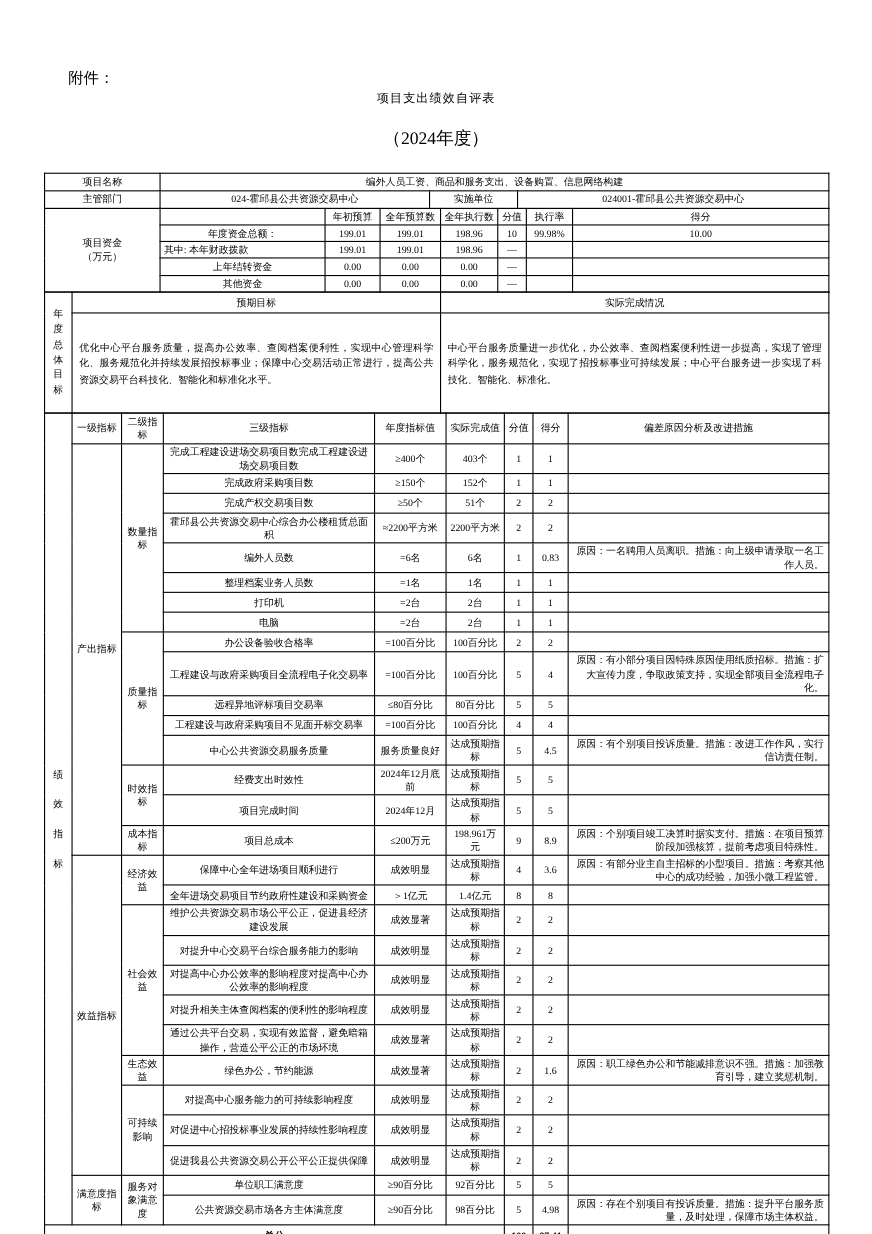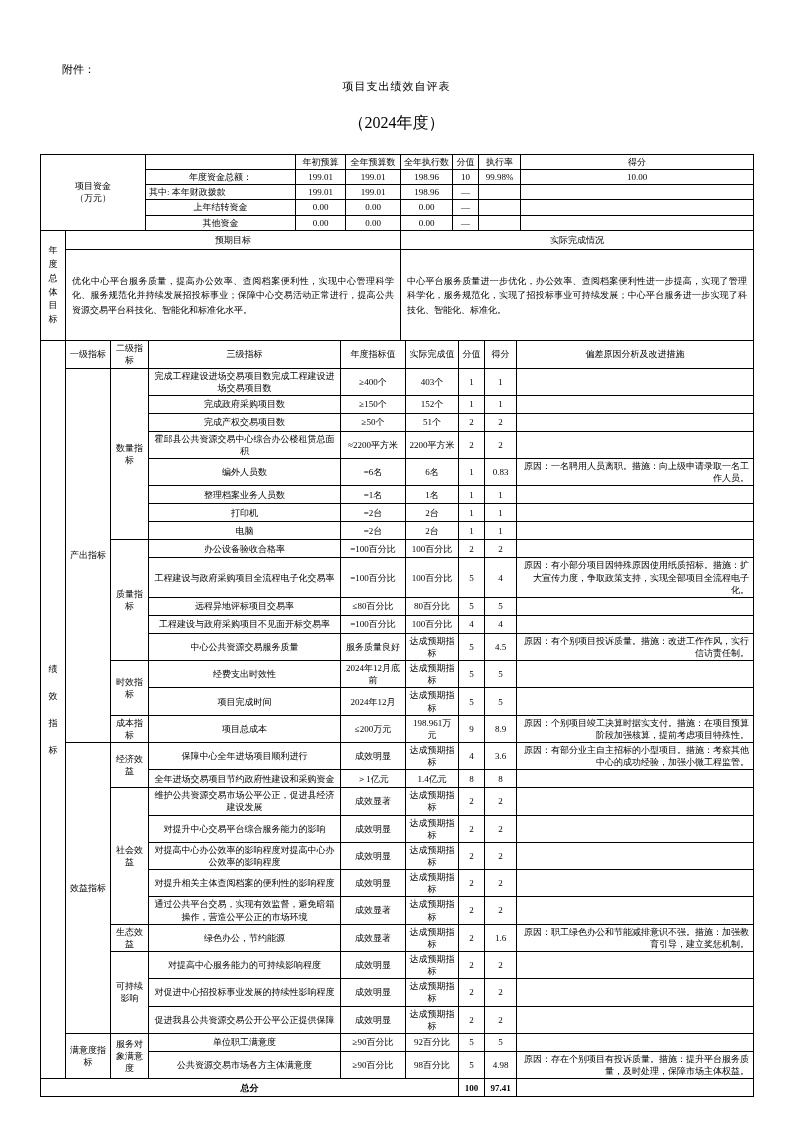--- a/index.html
+++ b/index.html
@@ -3,21 +3,21 @@
 <meta charset="utf-8">
 <style>
   * { margin:0; padding:0; box-sizing:border-box; }
   html,body { background:#fff; }
   body {
     width:793px; height:1122px; overflow:hidden;
     font-family:"Liberation Serif", serif;
     color:#000; position:relative;
   }
   .page { padding:62px 40px 0 40px; }
-  .attachment { font-size:11px; padding-left:22px; }
+  .attachment { font-size:14px; padding-left:22px; }
   .title-wrap { text-align:center; margin-top:2px; }
   .doc-title { font-size:11px; letter-spacing:1px; }
   .doc-subtitle { font-size:16px; margin-top:19px; }
   .tables { margin-top:20px; }
   table { border-collapse:collapse; width:713px; table-layout:fixed; }
   table + table { margin-top:-1px; }
   td {
     border:1px solid #000; font-size:9px; line-height:1.35;
     text-align:center; vertical-align:middle; padding:1px 3px;
     word-break:break-all; overflow-wrap:break-word;
@@ -44,20 +44,40 @@
 
 <div class="page">
   <div class="attachment">附件：</div>
   <div class="title-wrap">
     <div class="doc-title">项目支出绩效自评表</div>
     <div class="doc-subtitle">（2024年度）</div>
   </div>
 
   <div class="tables">
 
+    <table id="info-table">
+      <colgroup>
+          <col style="width:105px">
+          <col style="width:245px">
+          <col style="width:80px">
+          <col style="width:283px">
+        </colgroup>
+      <tbody>
+          <tr>
+        <td>项目名称</td>
+        <td colspan="3">编外人员工资、商品和服务支出、设备购置、信息网络构建</td>
+      </tr>
+      <tr>
+        <td>主管部门</td>
+        <td>024-霍邱县公共资源交易中心</td>
+        <td>实施单位</td>
+        <td>024001-霍邱县公共资源交易中心</td>
+      </tr>
+    </tbody>
+      </table>
 
     <table id="funds-table">
       <colgroup>
           <col style="width:105px">
           <col style="width:150px">
           <col style="width:50px">
           <col style="width:55px">
           <col style="width:52px">
           <col style="width:26px">
           <col style="width:42px">

